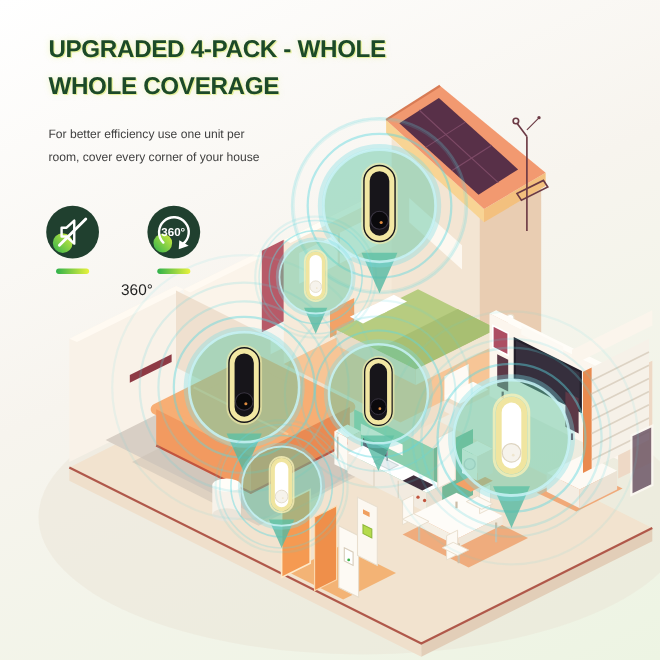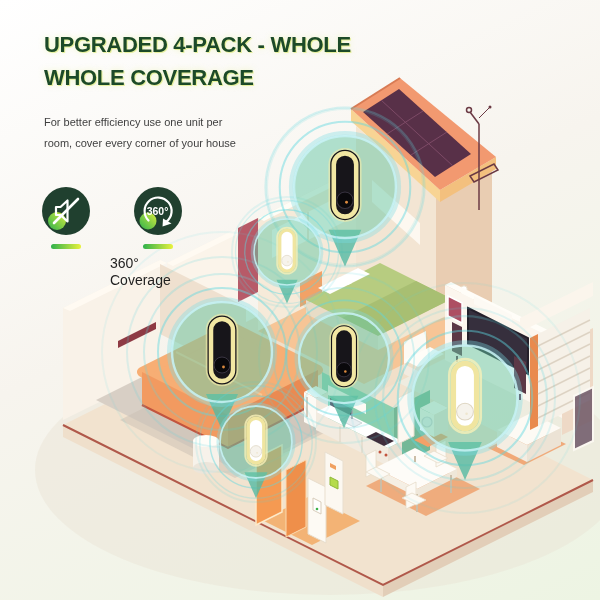--- a/index.html
+++ b/index.html
@@ -322,15 +322,14 @@
       <circle r="24" class="icon-circle"></circle>
       <g clip-path="url(#clipC2)">
           <circle cx="-10" cy="10" r="8.5" fill="url(#gradGY2)"></circle>
         </g>
       <path d="M -9.5 9.5 A 13.5 13.5 0 1 1 8.2 10.8" fill="none" stroke="#ffffff" stroke-width="2.2" stroke-linecap="round"></path>
       <polygon points="5,7.5 13.5,12.5 4.5,15.5" fill="#ffffff"></polygon>
       <text x="-0.5" y="3.5" text-anchor="middle" font-family="Liberation Sans, DejaVu Sans, sans-serif" font-size="10.5" font-weight="bold" fill="#ffffff">360°</text>
     </svg>
     <div class="feature-bar"></div>
     <div class="feature-label">360°</div>
-    <div class="feature-label">Coverage</div>
   </div>
 </div>
 
 </body></html>

